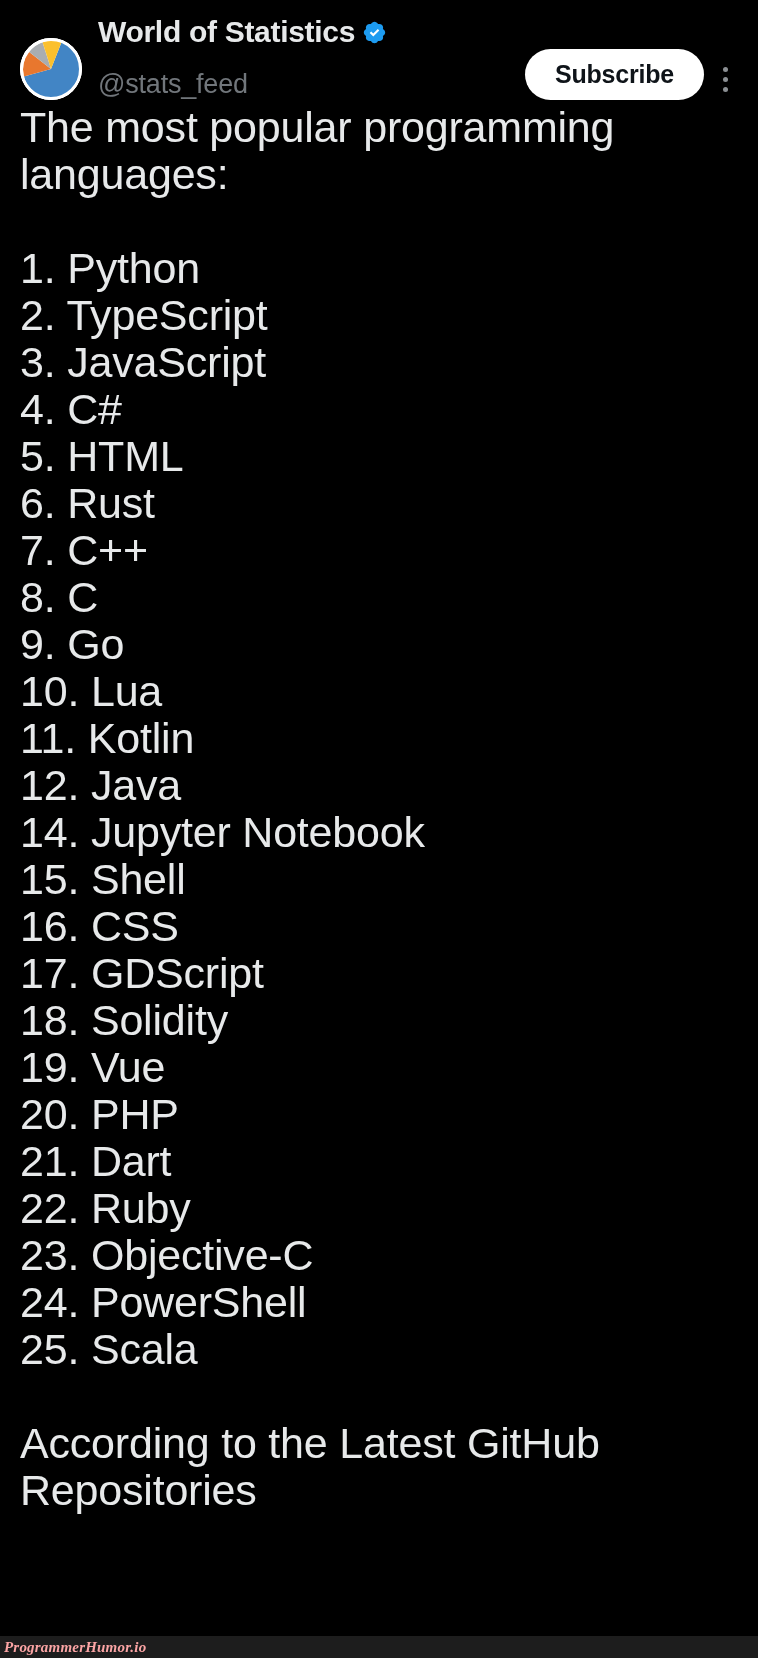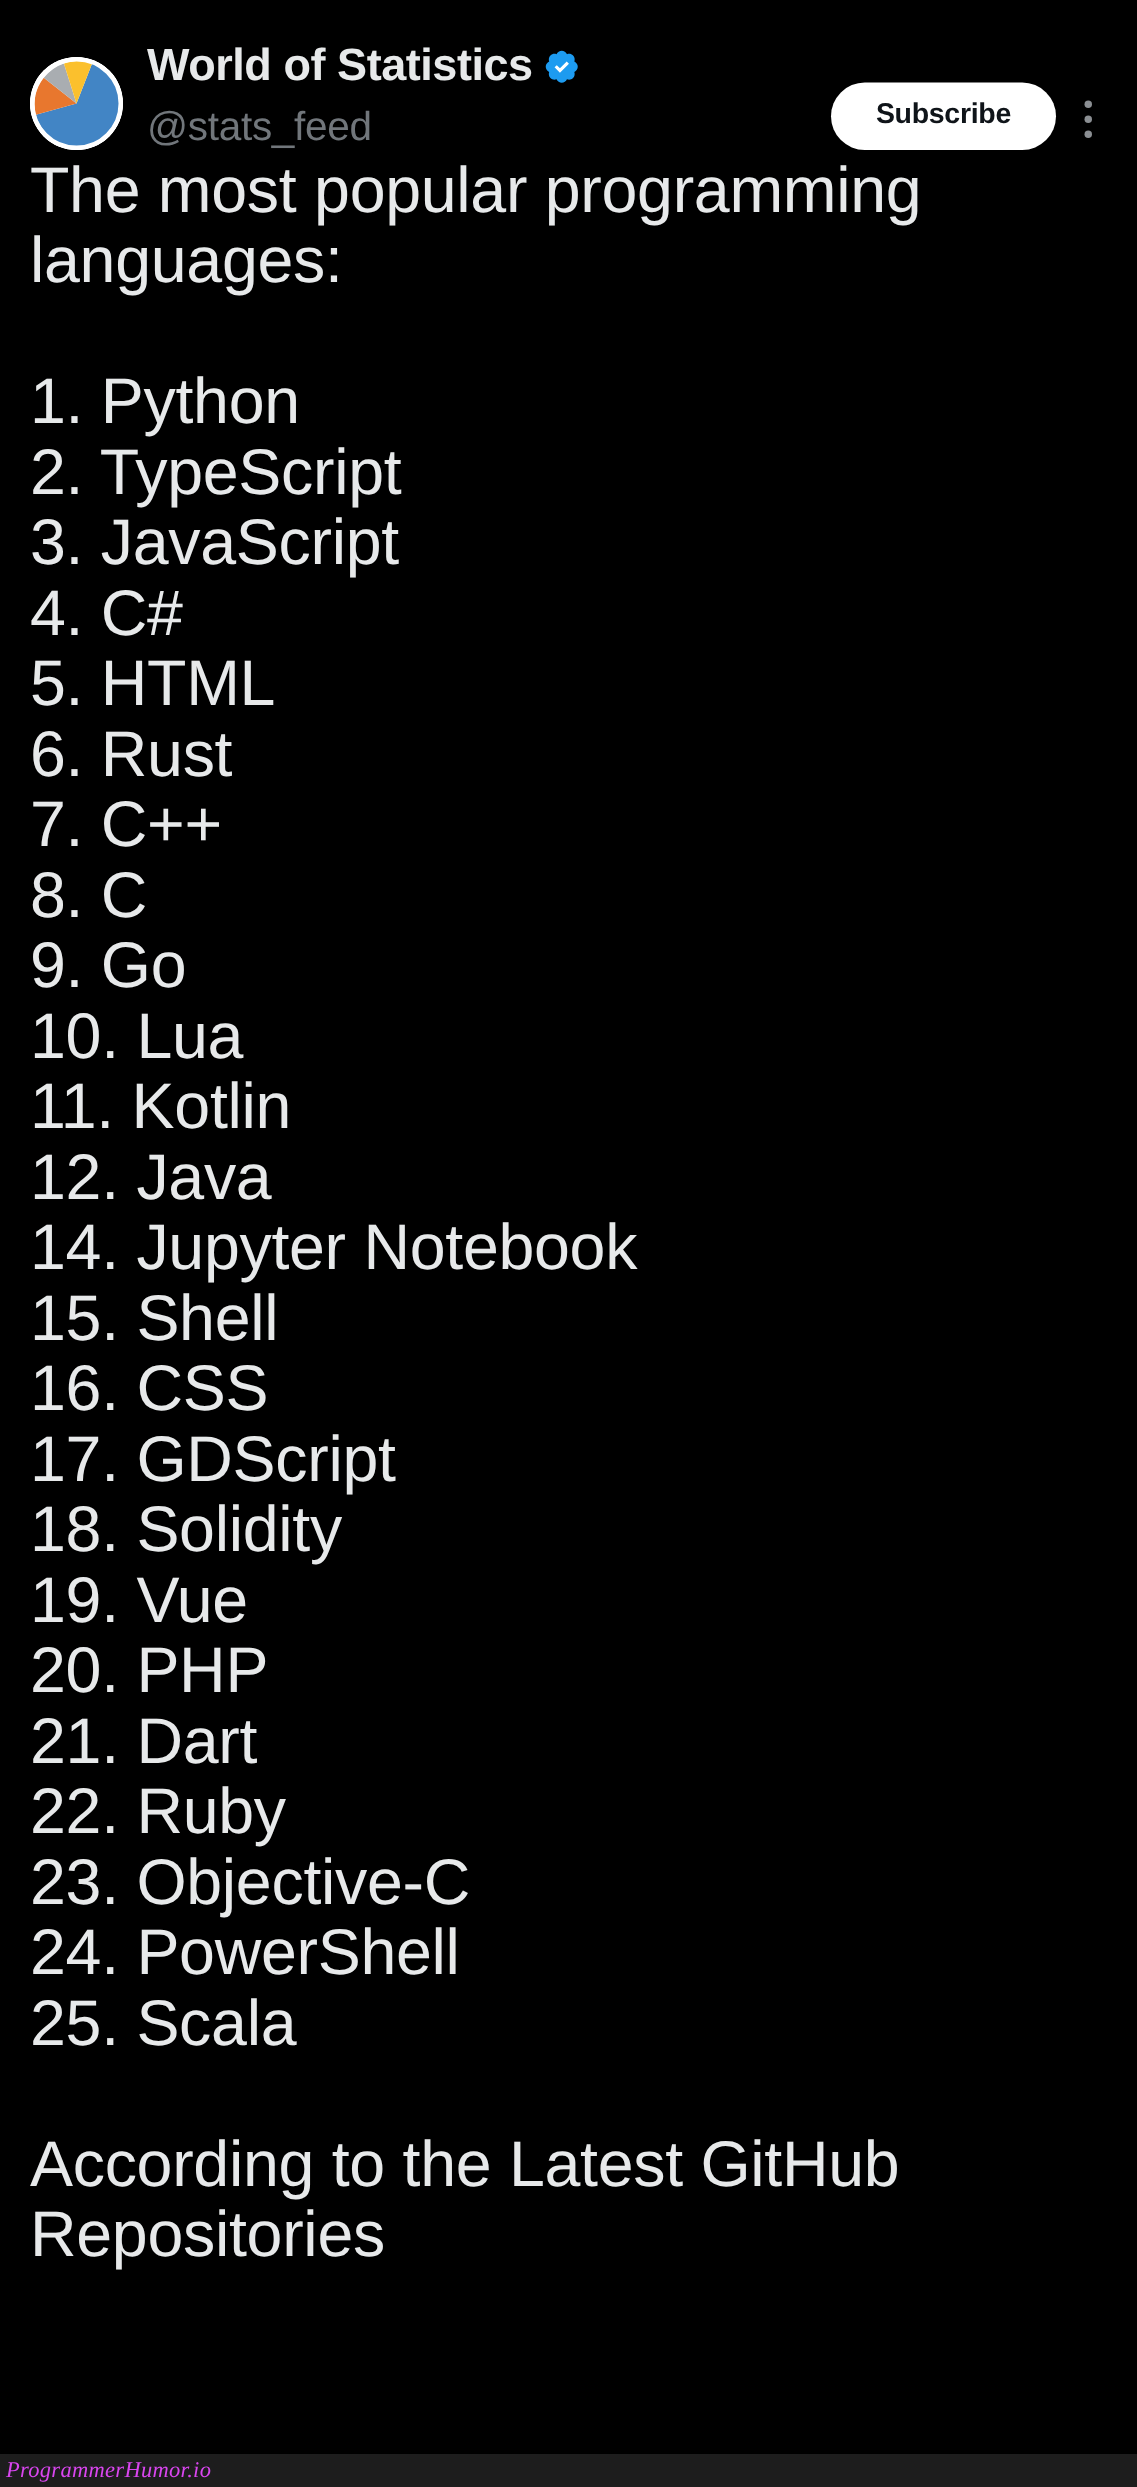--- a/index.html
+++ b/index.html
@@ -68,30 +68,30 @@
     width: 25px;
     height: 25px;
     flex: 0 0 auto;
     display: block;
   }
   .verified-badge svg { display: block; width: 25px; height: 25px; }
 
   .handle {
     color: #71767b;
     font-size: 27px;
-    margin-top: 10px;
+    margin-top: 22px;
     letter-spacing: -0.2px;
     white-space: nowrap;
   }
 
   .subscribe-button {
     flex: 0 0 auto;
     background: #ffffff;
     color: #0f1419;
-    font-size: 19px;
+    font-size: 25px;
     font-weight: bold;
     border: none;
     border-radius: 999px;
     padding: 12px 30px;
     letter-spacing: -0.2px;
     font-family: "Liberation Sans", sans-serif;
     cursor: pointer;
     line-height: 1.1;
   }
 
@@ -137,24 +137,24 @@
     position: absolute;
     left: 0;
     bottom: 0;
     width: 758px;
     height: 22px;
     background: #1d1d1d;
     display: flex;
     align-items: center;
   }
   .watermark-text {
-    color: #d946ef;
+    color: #fca5a5;
     font-family: "Liberation Serif", serif;
     font-style: italic;
-    font-weight: normal;
+    font-weight: bold;
     font-size: 15px;
     padding-left: 4px;
     letter-spacing: 0.2px;
   }
 </style>
 </head>
 <body>
 
 <div class="tweet-header">
 

